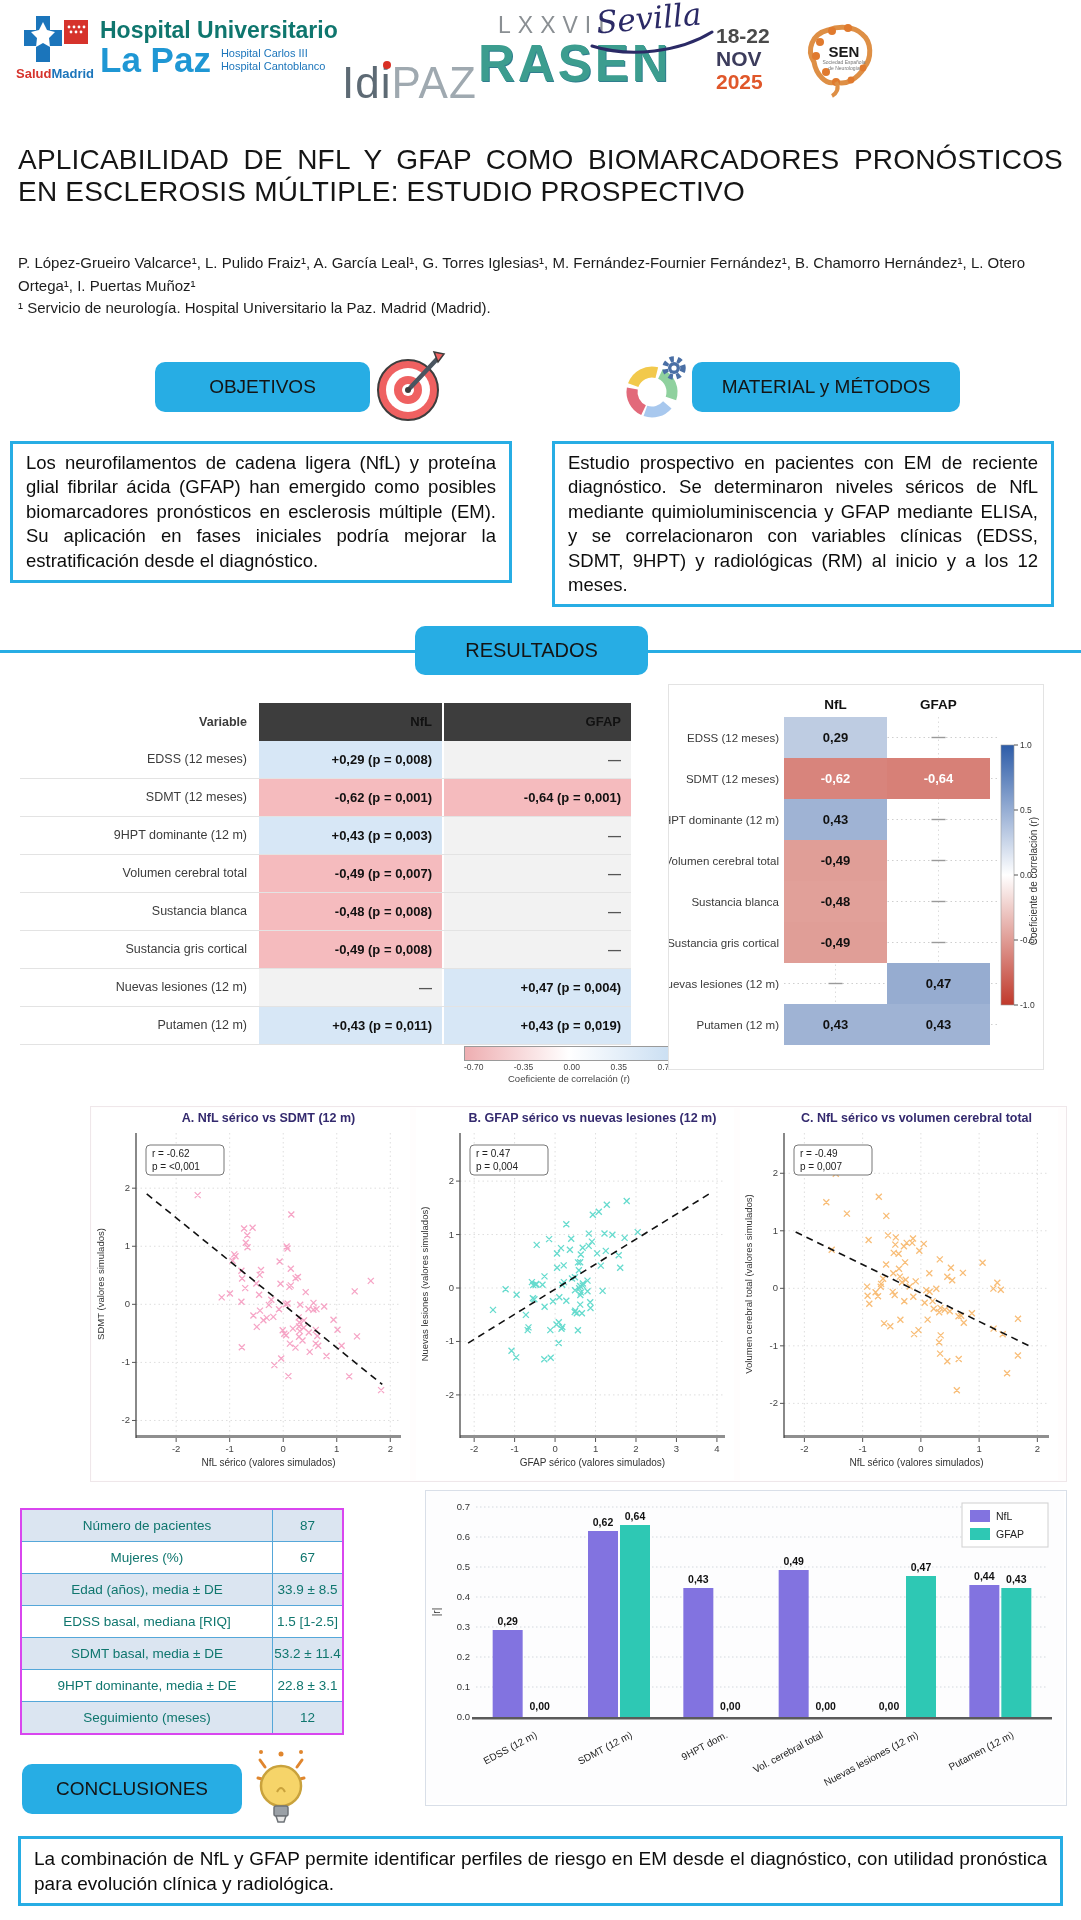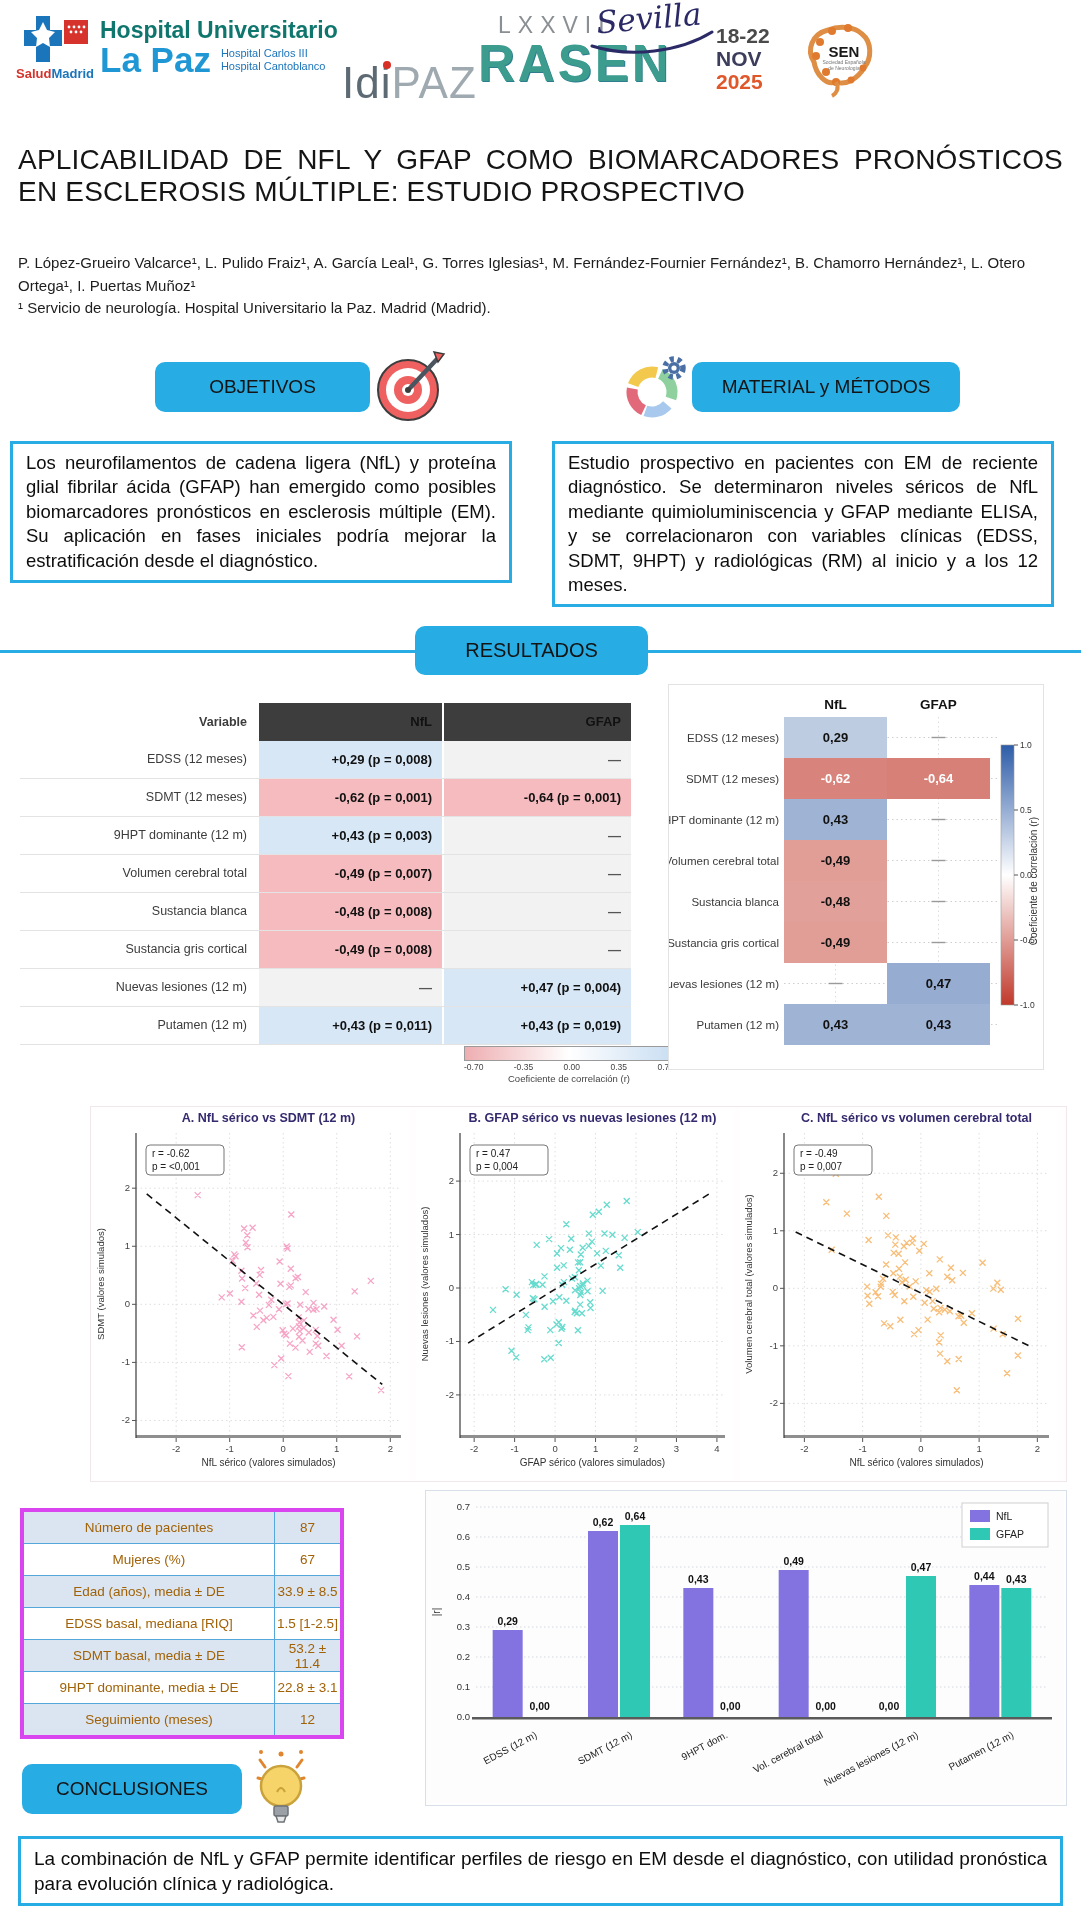--- a/index.html
+++ b/index.html
@@ -46,21 +46,21 @@
   .tone-none{background:#f2f2f2;color:#555 !important;}
   
   .hcb-bar{height:13px;border:1px solid #9a9a9a;
     background:linear-gradient(to right,#eeaeb1,#ffffff 50%,#c9def2);}
   .hcb-ticks{display:flex;justify-content:space-between;font-size:8.5px;color:#444;margin-top:1px;}
   .hcb-label{font-size:9.5px;color:#444;text-align:center;margin-top:1px;}
   
   .panel{background:#fff;border:1px solid #e3e3e3;}
   .scatter-strip{display:flex;gap:6px;align-items:flex-start;padding:1px;background:#fffdfd;border:1px solid #efe7ea;}
   
-  .demo{width:324px;border:4px solid #d946ef;box-sizing:border-box;font-size:13.5px;color:#a16207;}
+  .demo{width:324px;border:2px solid #d946ef;box-sizing:border-box;font-size:13.5px;color:#0f766e;}
   .demo-row{display:flex;height:31px;align-items:center;border-bottom:1.5px solid #55a7d9;}
   .demo-row:last-child{border-bottom:none;}
   .demo-row.alt{background:#dbe5f1;}
   .demo-c1{width:250px;text-align:center;border-right:1.5px solid #55a7d9;align-self:stretch;display:flex;align-items:center;justify-content:center;}
   .demo-c2{flex:1;text-align:center;}
 </style>
 </head>
 <body>
 
 <div id="poster">

